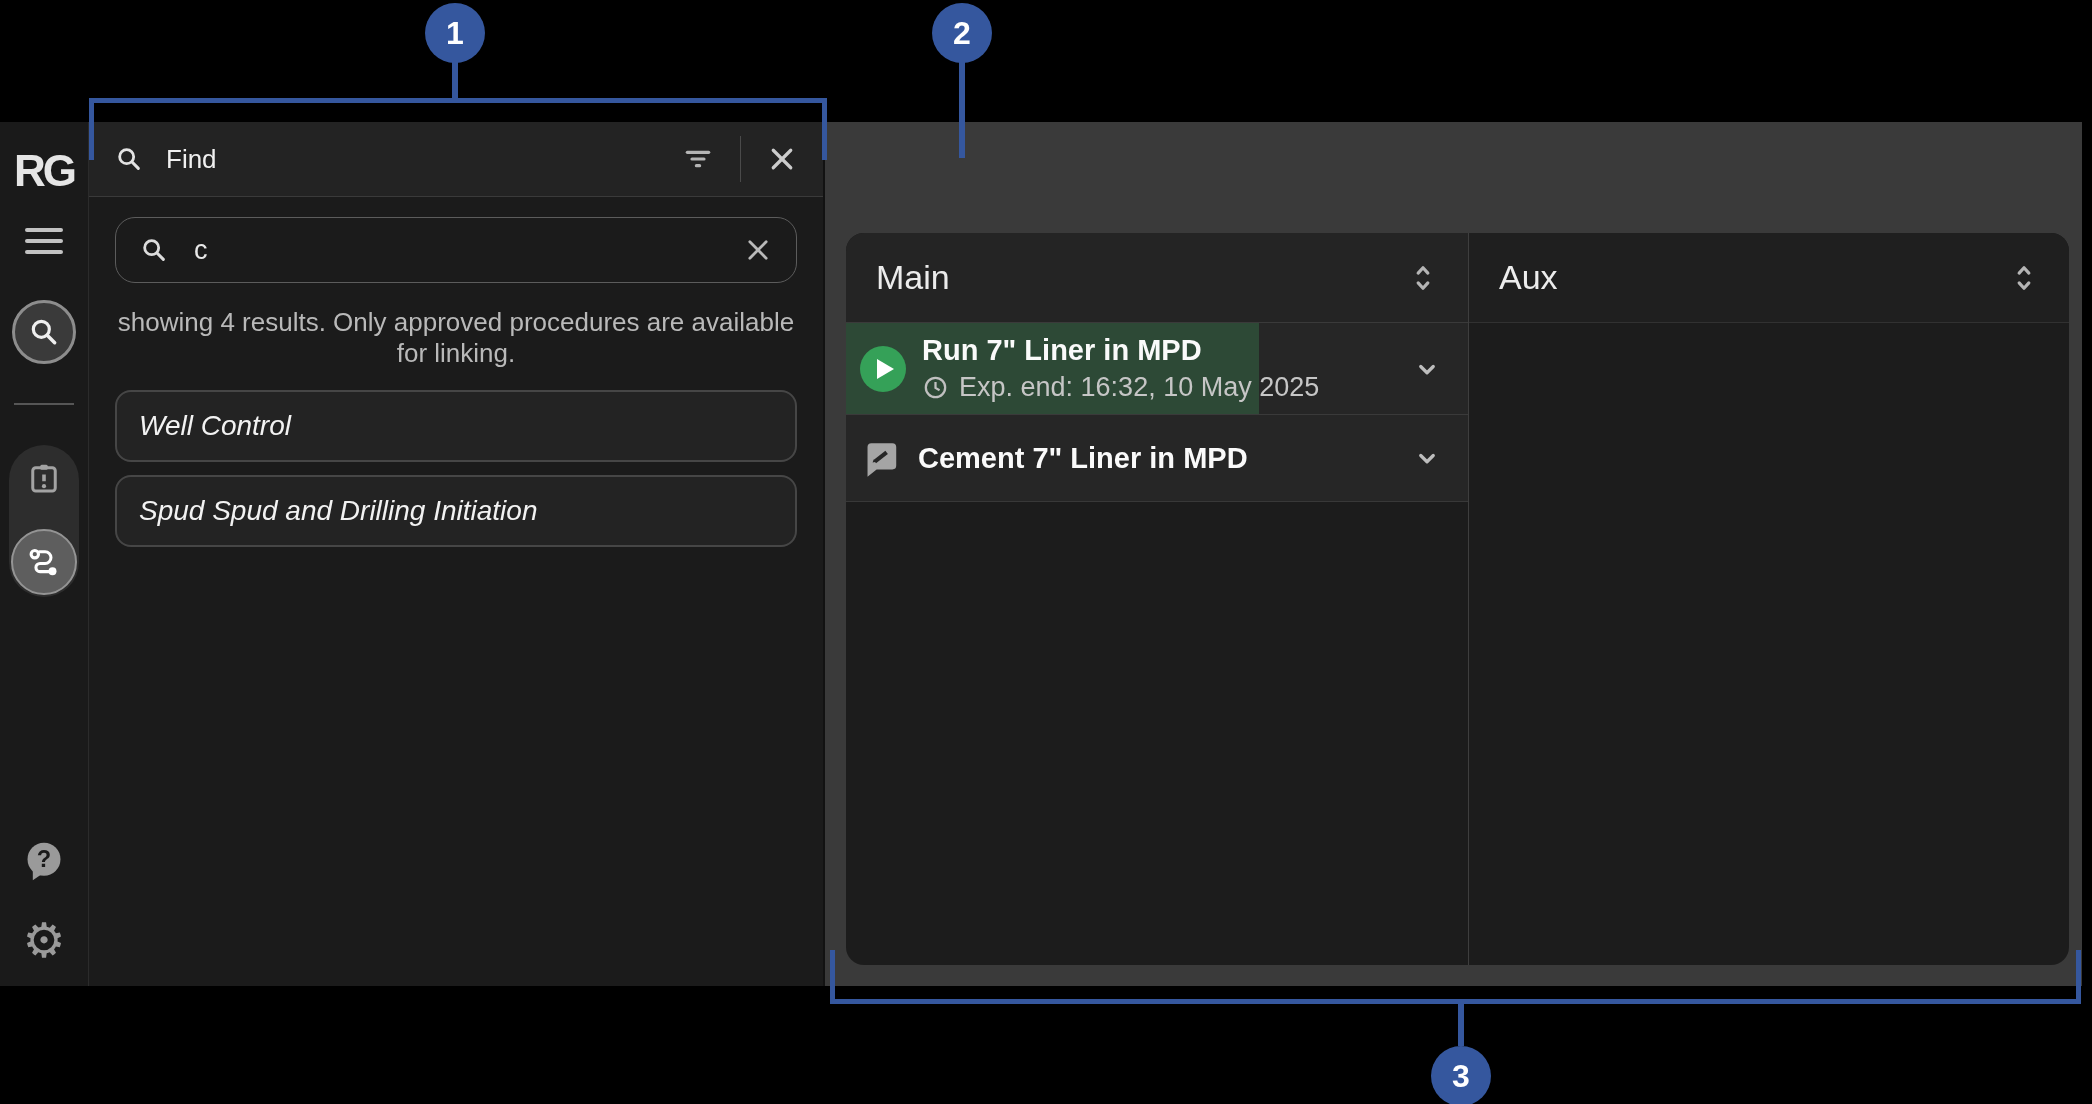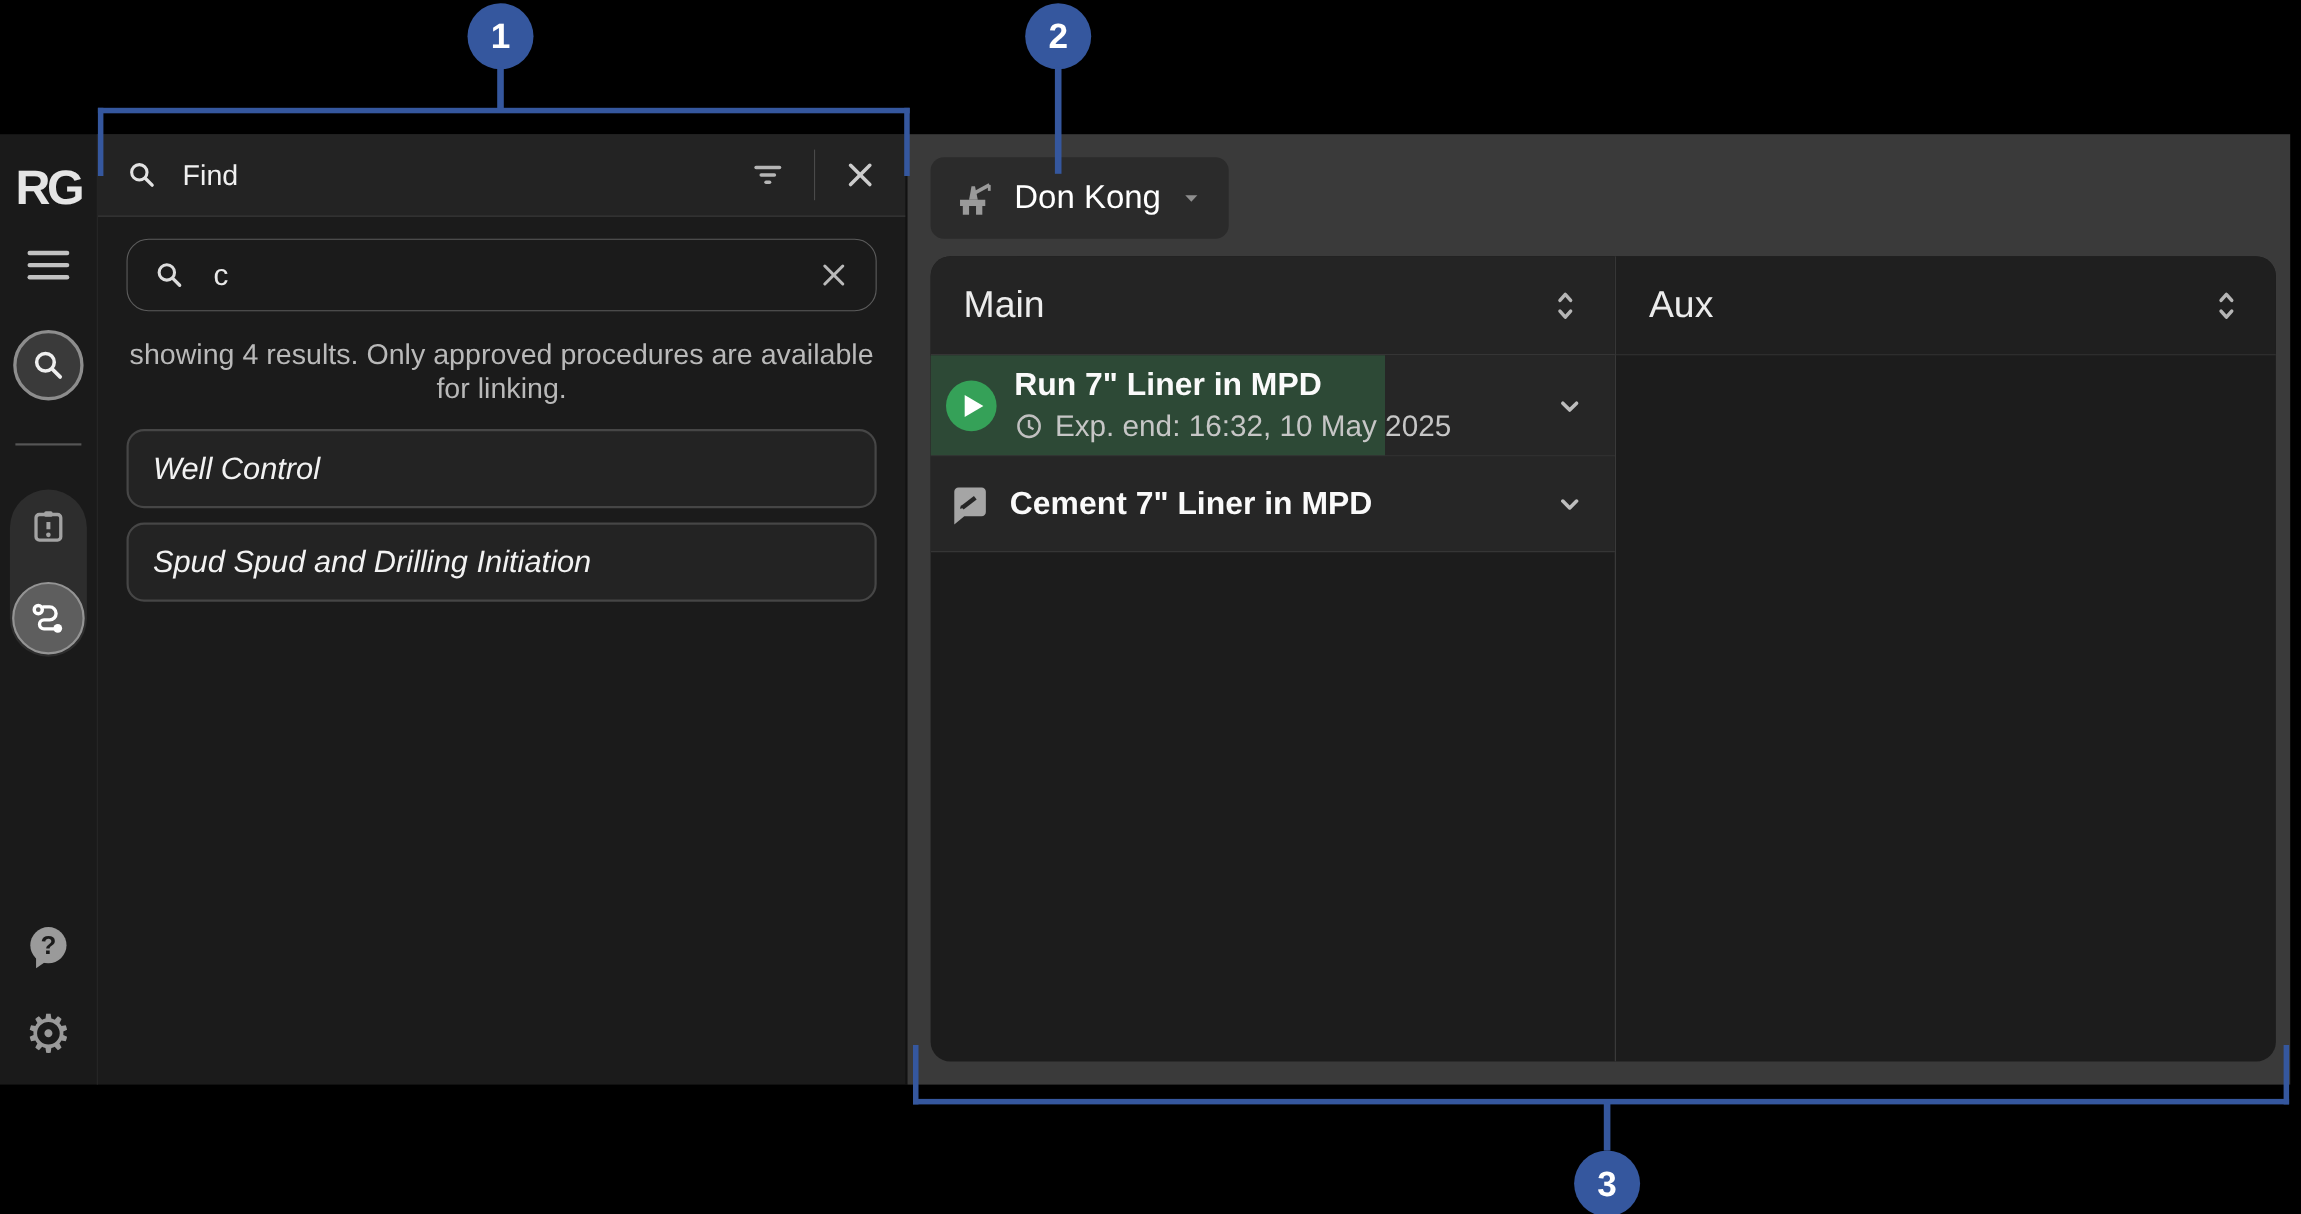--- a/index.html
+++ b/index.html
@@ -191,38 +191,20 @@
     <div class="results-msg">showing 4 results. Only approved procedures are available for linking.</div>
 
     <div class="results">
       <div class="result-card">Well Control</div>
       <div class="result-card">Spud Spud and Drilling Initiation</div>
     </div>
   </div>
 
   <div class="main-area">
 
-    <div class="rig-btn">
-      <span class="icon">
-        <svg width="38" height="38" viewBox="0 0 24 24" fill="#9a9a9a">
-          <path d="M9.6 5.2 L11.6 5.2 L13.2 13 L8.2 13 Z"></path>
-          <path d="M10.8 8.2 L19.4 3.6 L20.4 5.4 L12.2 9.8 Z"></path>
-          <rect x="19" y="4.5" width="1.6" height="3.4"></rect>
-          <rect x="3" y="13" width="14.5" height="3.6"></rect>
-          <rect x="4.6" y="16.6" width="3.6" height="5"></rect>
-          <rect x="12.2" y="16.6" width="3.6" height="5"></rect>
-        </svg>
-      </span>
-      <span class="rig-label">Don Kong</span>
-      <span class="icon">
-        <svg width="24" height="24" viewBox="0 0 24 24" fill="#8f8f8f">
-            <path d="M6.5 9.5 L17.5 9.5 L12 15.5 Z"></path>
-          </svg>
-      </span>
-    </div>
 
     <div class="queue-panel">
 
       <div class="col-main">
         <div class="col-header">
           <span>Main</span>
           <span class="unfold icon">
             <svg width="30" height="34" viewBox="0 0 24 28" fill="none" stroke="#b5b5b5" stroke-width="2.6" stroke-linecap="round" stroke-linejoin="round">
               <polyline points="8,10 12,5.5 16,10"></polyline>
                 <polyline points="8,18 12,22.5 16,18"></polyline>

